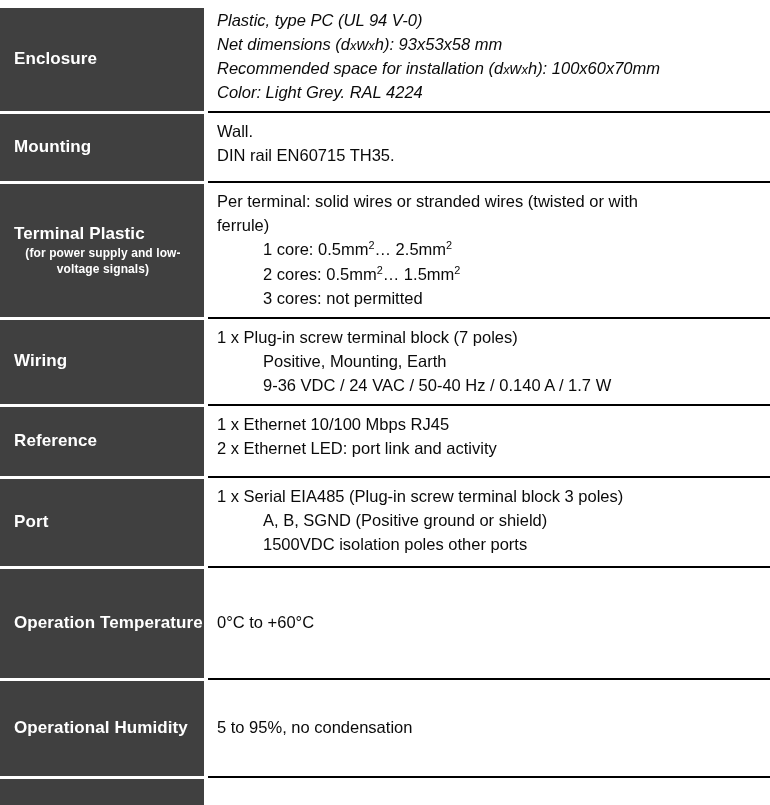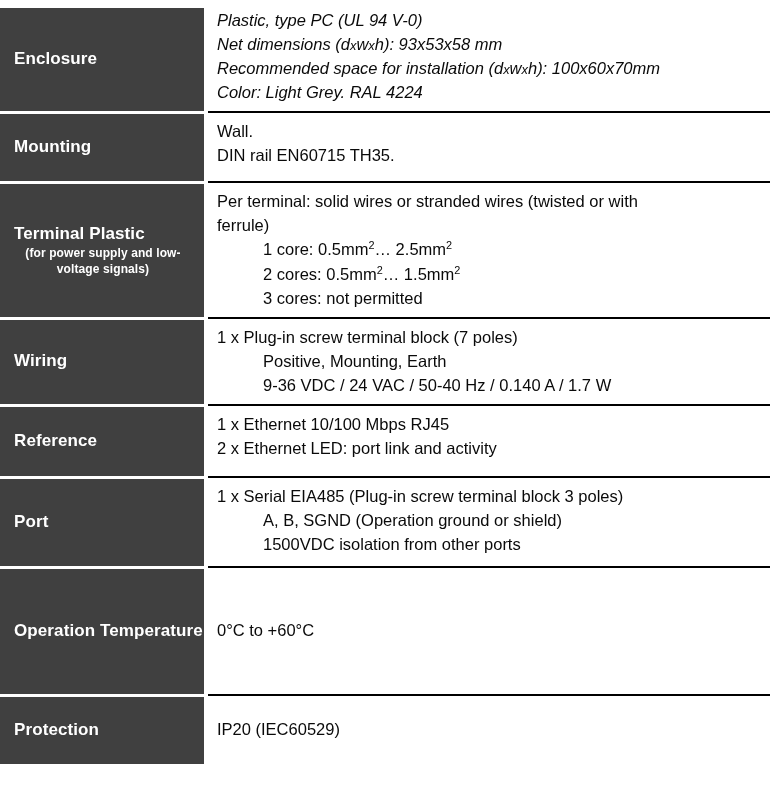--- a/index.html
+++ b/index.html
@@ -76,21 +76,21 @@
   sup { font-size: 0.66em; vertical-align: super; line-height: 0; }
   sub { font-size: 0.78em; vertical-align: baseline; line-height: 0; }
 
   
   .r-enclosure  { height: 104px; }
   .r-mounting   { height: 70px; }
   .r-terminal   { height: 125px; }
   .r-power      { height: 76px; }
   .r-ethernet   { height: 72px; }
   .r-port       { height: 90px; }
-  .r-optemp     { height: 128px; }
+  .r-optemp     { height: 112px; }
   .r-humidity   { height: 98px; }
   .r-protection { height: 70px; }
 </style>
 </head>
 <body>
 
 <table class="spec-table">
   <tbody>
       <tr class="r-enclosure">
         <td class="label-cell first">
@@ -143,30 +143,38 @@
           <span class="line">1 x Ethernet 10/100 Mbps RJ45</span>
           <span class="line">2 x Ethernet LED: port link and activity</span>
         </td>
       </tr>
       <tr class="r-port">
         <td class="label-cell">
           <span class="label-main">Port</span>
         </td>
         <td class="value-cell">
           <span class="line">1 x Serial EIA485 (Plug-in screw terminal block 3 poles)</span>
-          <span class="line indent">A, B, SGND (Operation ground or shield)</span>
-          <span class="line indent">1500VDC isolation from other ports</span>
+          <span class="line indent">A, B, SGND (Positive ground or shield)</span>
+          <span class="line indent">1500VDC isolation poles other ports</span>
         </td>
       </tr>
       <tr class="r-optemp">
         <td class="label-cell">
           <span class="label-main">Operation Temperature</span>
         </td>
         <td class="value-cell vmiddle">
           <span class="line">0°C to +60°C</span>
+        </td>
+      </tr>
+      <tr class="r-humidity">
+        <td class="label-cell">
+          <span class="label-main">Operational Humidity</span>
+        </td>
+        <td class="value-cell vmiddle">
+          <span class="line">5 to 95%, no condensation</span>
         </td>
       </tr>
       <tr class="r-protection">
         <td class="label-cell">
           <span class="label-main">Protection</span>
         </td>
         <td class="value-cell vmiddle">
           <span class="line">IP20 (IEC60529)</span>
         </td>
       </tr>

